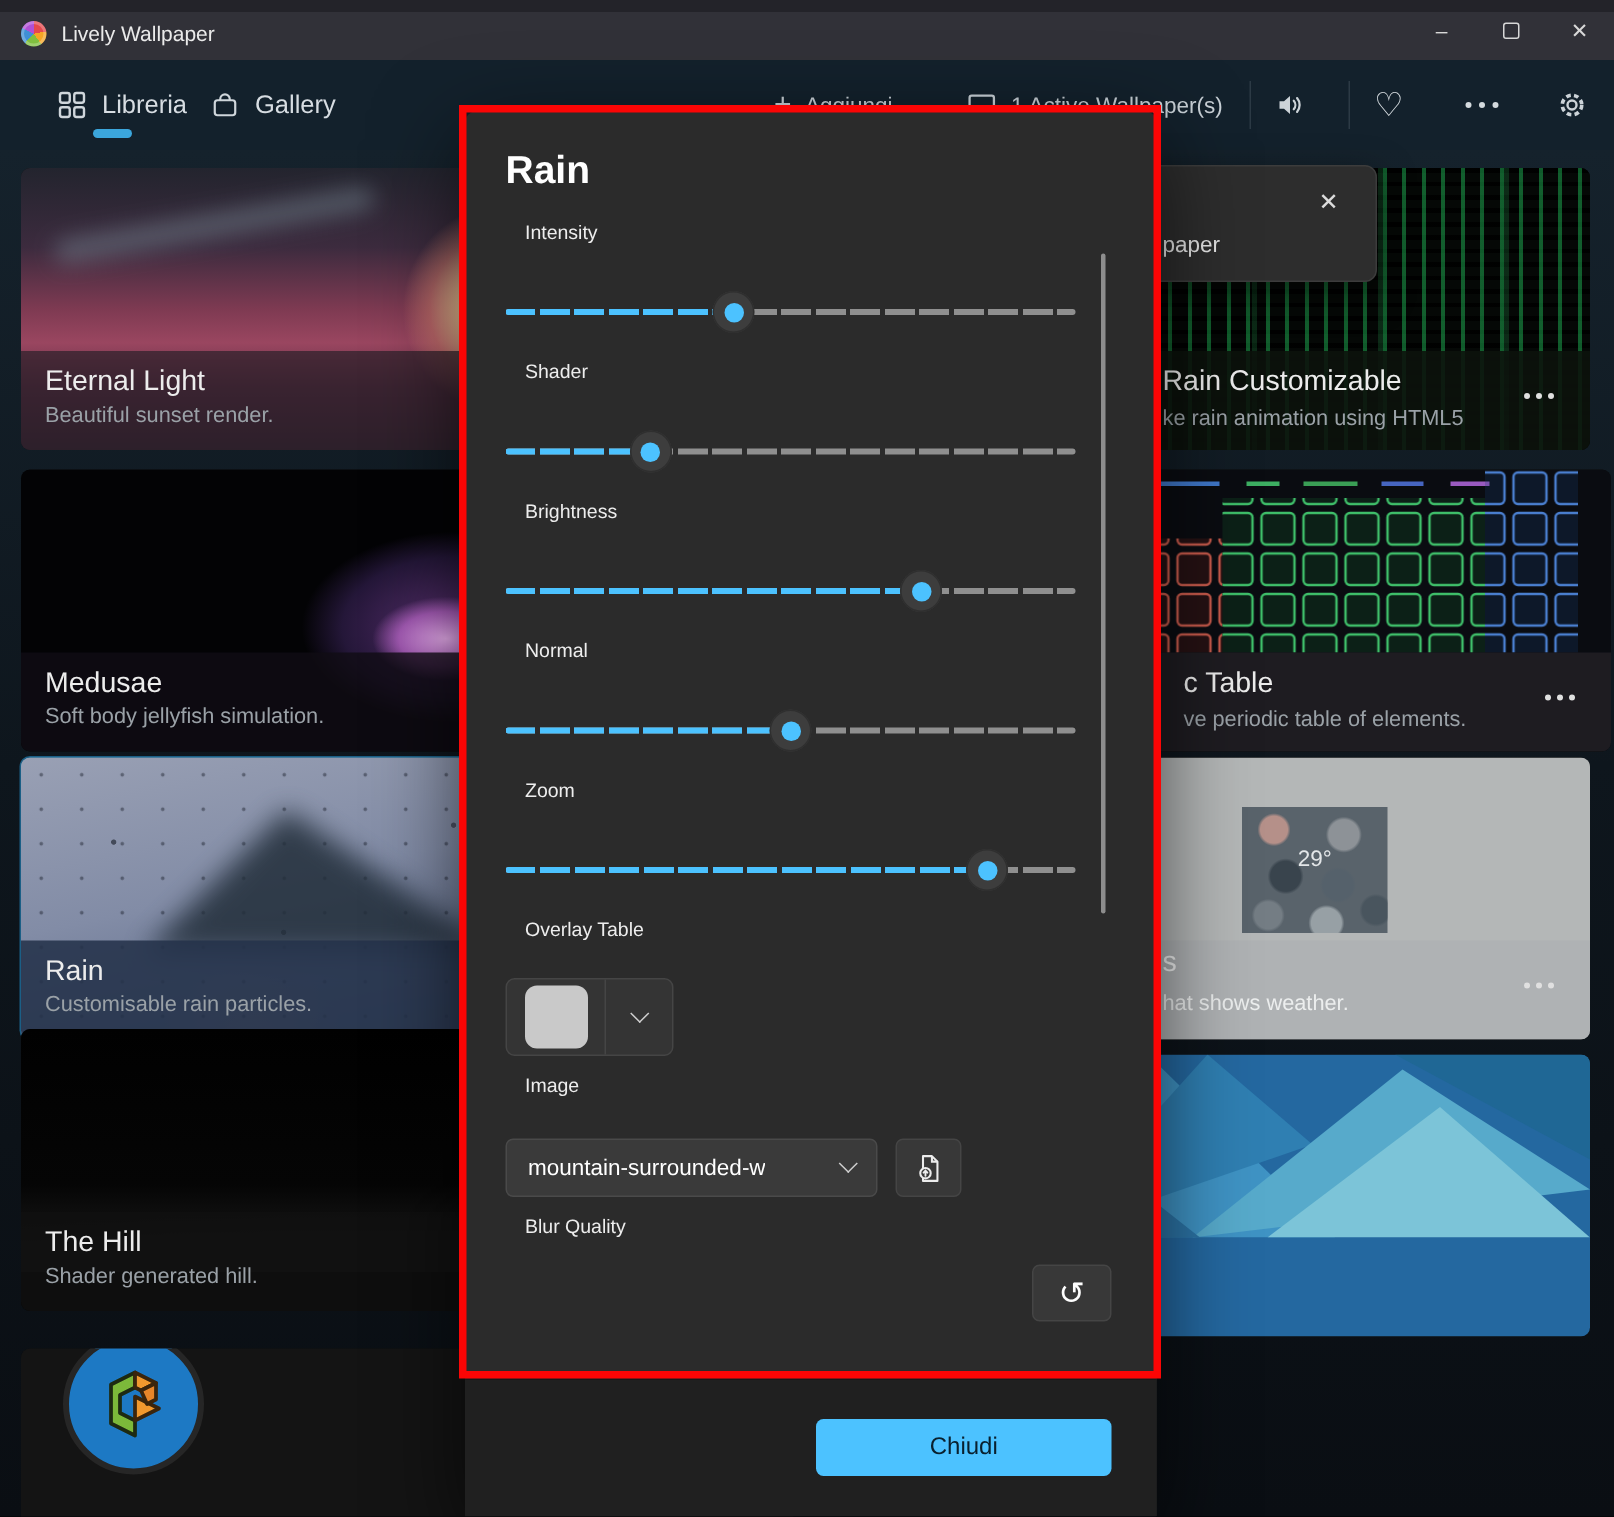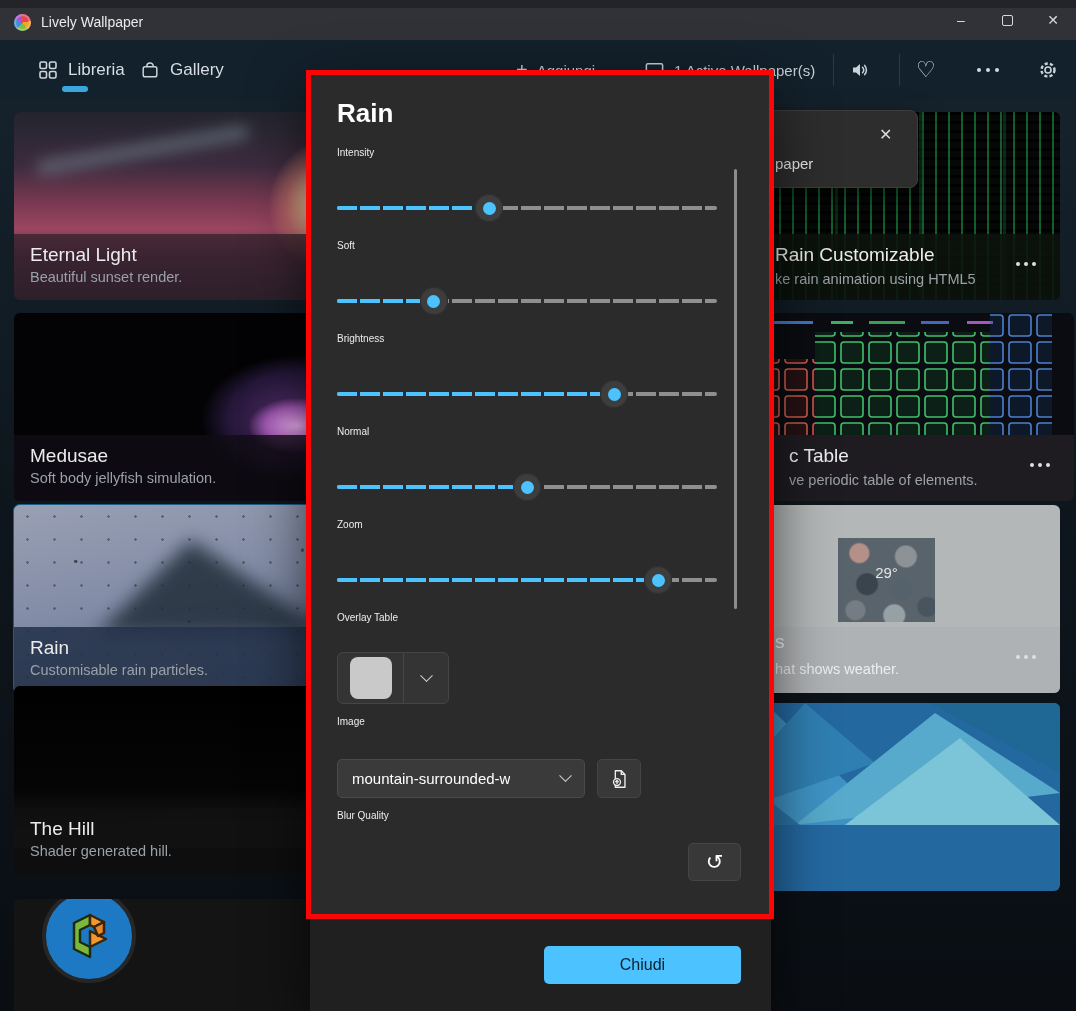--- a/index.html
+++ b/index.html
@@ -69,21 +69,21 @@
   .art-hill { background:linear-gradient(180deg,#010101 0%, #050505 55%, #0d0d0d 64%, #060606 75%, #020202 100%); }
   .art-hill::after { content:""; position:absolute; left:-10%; right:-10%; top:56%; height:30%;
       background:radial-gradient(120% 100% at 45% 100%, #181818 40%, transparent 70%); }
   .art-logo { background:#141414; }
   .art-matrix { background-color:#050806;
       background-image:
         repeating-linear-gradient(90deg, transparent 0 38px, rgba(60,255,130,.14) 38px 41px, transparent 41px 84px),
         repeating-linear-gradient(90deg, rgba(40,235,110,.38) 0 2.5px, transparent 2.5px 13px),
         repeating-linear-gradient(180deg, rgba(0,0,0,.92) 0 3px, transparent 3px 9px); }
   .art-weather { background:#b4b7b7; }
-  .pebbles { position:absolute; left:293px; top:33px; width:97px; height:84px; background:
+  .pebbles { position:absolute; left:283px; top:33px; width:97px; height:84px; background:
       radial-gradient(circle 11px at 22% 18%, #b59089 0 9px, transparent 11px),
       radial-gradient(circle 12px at 70% 22%, #8d9297 0 10px, transparent 12px),
       radial-gradient(circle 12px at 30% 55%, #39444d 0 10px, transparent 12px),
       radial-gradient(circle 12px at 66% 62%, #55616b 0 10px, transparent 12px),
       radial-gradient(circle 11px at 18% 86%, #747d84 0 9px, transparent 11px),
       radial-gradient(circle 12px at 58% 92%, #97a0a5 0 10px, transparent 12px),
       radial-gradient(circle 11px at 92% 82%, #49555e 0 9px, transparent 11px),
       #59636b; }
   .pebbles .temp { position:absolute; left:0; right:0; top:26px; text-align:center; color:#e3e6e8; font-size:15px; }
   .cap-weather { background:rgba(173,177,179,.78); }
@@ -105,21 +105,21 @@
   
   .flyout { position:absolute; left:650px; top:110px; width:268px; height:78px; background:#2d2d2d;
       border:1px solid #3c3c3c; border-radius:8px; box-shadow:0 8px 24px rgba(0,0,0,.5); z-index:10; }
   .flyout .close { position:absolute; left:228px; top:14px; color:#dcdcdc; font-size:16px; }
   .flyout .txt { position:absolute; left:124px; top:44px; color:#e6e6e6; font-size:15px; }
 
   
   .dialog { position:absolute; left:310px; top:74px; width:461px; height:937px; z-index:40;
       background:#2b2b2b; border-radius:8px 8px 0 0; box-shadow:0 18px 60px rgba(0,0,0,.65); }
   .dlg-title { position:absolute; left:27px; top:24px; font-size:26px; font-weight:bold; color:#fff; }
-  .dlg-label { position:absolute; left:27px; color:#ededed; font-size:10px; }
+  .dlg-label { position:absolute; left:40px; color:#ededed; font-size:13px; }
 
   .slider { position:absolute; left:27px; width:380px; height:28px; }
   .slider .track { position:absolute; left:0; right:0; top:12px; height:4px; border-radius:2px;
       background:repeating-linear-gradient(90deg,#8f8f8f 0 20px, #2b2b2b 20px 23px); }
   .slider .fill { position:absolute; left:0; top:12px; height:4px; border-radius:2px; width:calc(var(--pct)*1%);
       background:repeating-linear-gradient(90deg,#4cc2ff 0 20px, #2b2b2b 20px 23px); }
   .slider .thumb { position:absolute; top:0; left:calc(var(--pct)*1% - 14px); width:28px; height:28px;
       border-radius:50%; background:#3d3d3d; box-shadow:inset 0 0 0 1px #2f2f2f; display:flex; align-items:center; justify-content:center; }
   .slider .thumb::after { content:""; width:13px; height:13px; border-radius:50%; background:#4cc2ff; }
 
@@ -368,21 +368,21 @@
   <div class="dialog">
     <div class="dlg-title">Rain</div>
 
     <div class="dlg-label" style="top:73px;">Intensity</div>
     <div class="slider" style="top: 120px; --pct: 40;">
       <div class="track"></div>
         <div class="fill"></div>
         <div class="thumb"></div>
     </div>
 
-    <div class="dlg-label" style="top:166px;">Soft</div>
+    <div class="dlg-label" style="top:166px;">Shader</div>
     <div class="slider" style="top: 213px; --pct: 25.5;">
       <div class="track"></div>
         <div class="fill"></div>
         <div class="thumb"></div>
     </div>
 
     <div class="dlg-label" style="top:259px;">Brightness</div>
     <div class="slider" style="top: 306px; --pct: 73;">
       <div class="track"></div>
         <div class="fill"></div>

